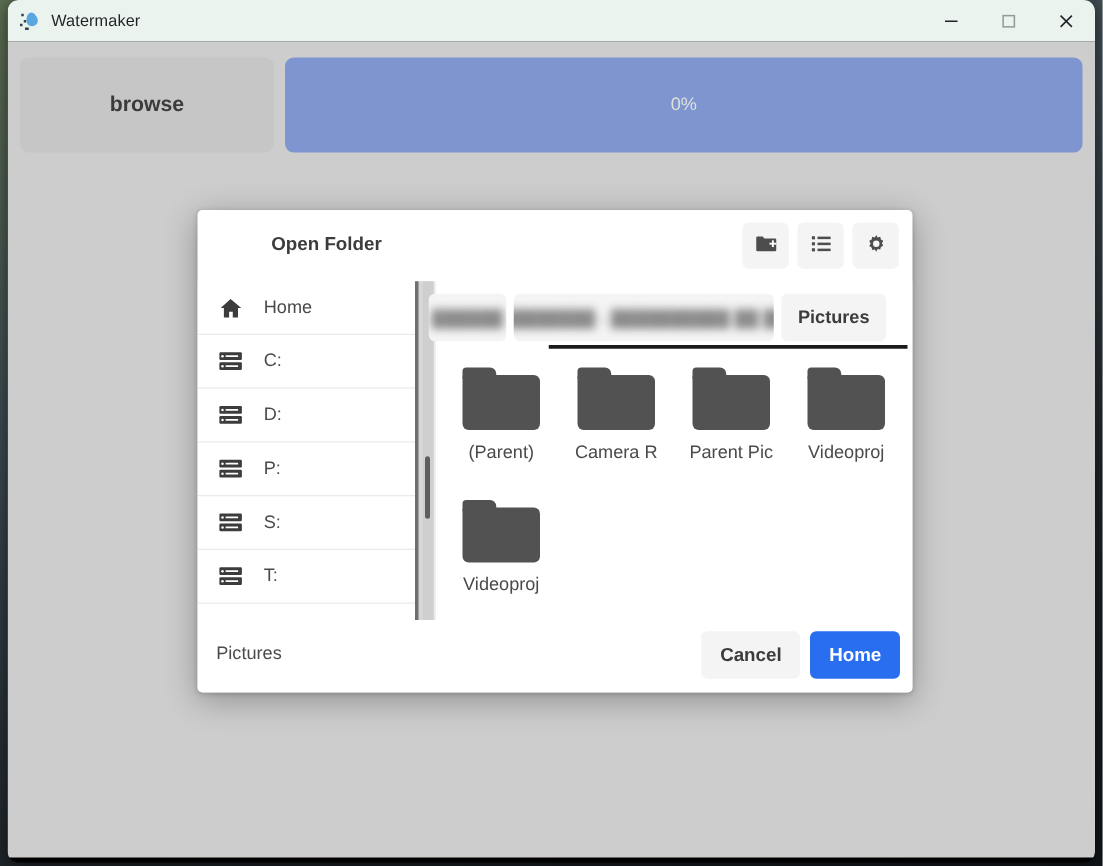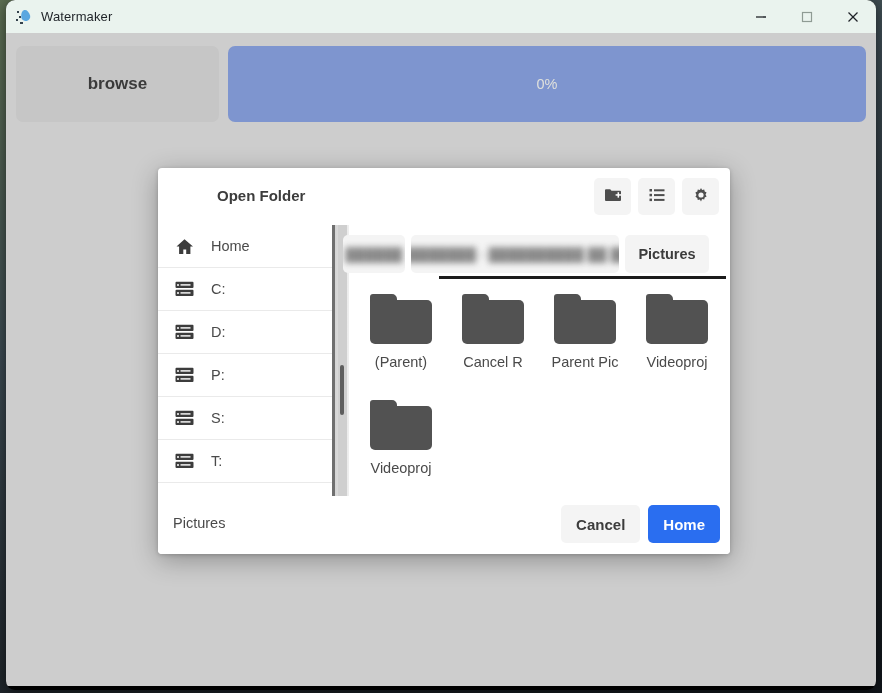--- a/index.html
+++ b/index.html
@@ -548,21 +548,21 @@
                   <span class="tab"></span>
                   <span class="body"></span>
                 </span>
               <span class="folder-name">(Parent)</span>
             </div>
             <div class="folder-item">
               <span class="folder-glyph">
                   <span class="tab"></span>
                   <span class="body"></span>
                 </span>
-              <span class="folder-name">Cancel R</span>
+              <span class="folder-name">Camera R</span>
             </div>
             <div class="folder-item">
               <span class="folder-glyph">
                   <span class="tab"></span>
                   <span class="body"></span>
                 </span>
               <span class="folder-name">Parent Pic</span>
             </div>
             <div class="folder-item">
               <span class="folder-glyph">

